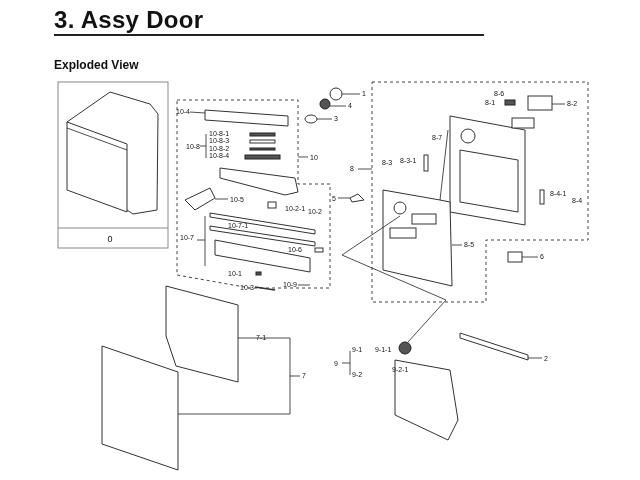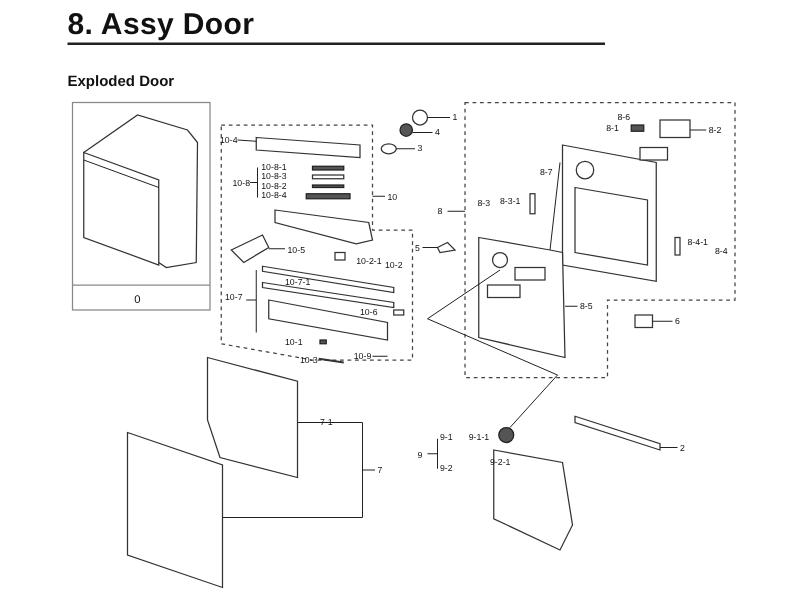--- a/index.html
+++ b/index.html
@@ -11,23 +11,23 @@
   .lbl { font-family:"Liberation Sans", sans-serif; font-size:7px; fill:#111; }
   .lblb { font-family:"Liberation Sans", sans-serif; font-size:9px; fill:#111; }
   .part { fill:#fff; stroke:#333; stroke-width:1; }
   .dark { fill:#555; stroke:#222; stroke-width:1; }
   .ln { stroke:#222; stroke-width:0.8; fill:none; }
   .dash { stroke:#444; stroke-width:1; fill:none; stroke-dasharray:3 3; }
 </style>
 </head>
 <body>
 
-<div class="title">8.  Assy Door</div>
+<div class="title">3.  Assy Door</div>
 <div class="rule"></div>
-<div class="subtitle">Exploded Door</div>
+<div class="subtitle">Exploded View</div>
 
 <svg width="640" height="480" viewBox="0 0 640 480">
 
   <g>
     <rect x="58" y="82" width="110" height="166" fill="#fff" stroke="#888" stroke-width="1"></rect>
     <line x1="58" y1="228" x2="168" y2="228" stroke="#888" stroke-width="1"></line>
     <path d="M67 122 L110 92 L150 104 L158 114 L157 210 L133 214 L127 210 Z" class="part"></path>
     <path d="M67 122 L127 144 L127 212 L67 190 Z" class="part"></path>
     <line x1="67" y1="128" x2="127" y2="150" class="ln"></line>
     <text class="lblb" x="110" y="242" text-anchor="middle">0</text>

